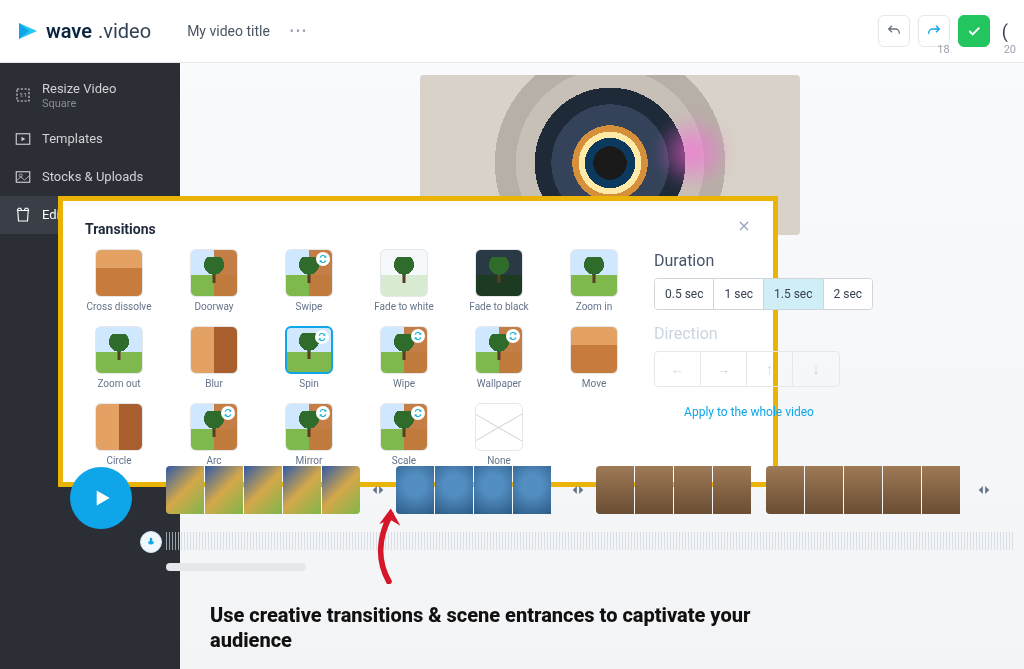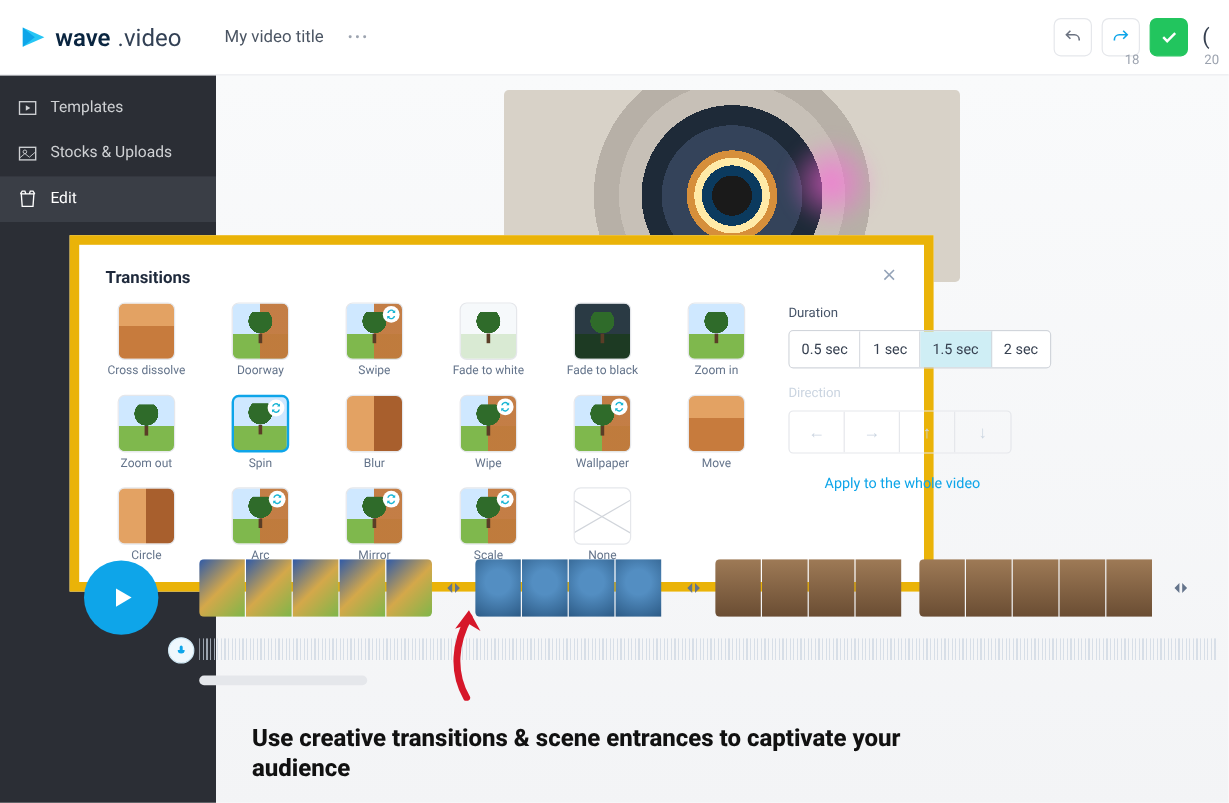--- a/index.html
+++ b/index.html
@@ -116,21 +116,21 @@
     background: radial-gradient(circle, rgba(255,100,220,.7), transparent 60%);
     filter: blur(6px);
   }
 
   
   .modal-wrap {
     position: absolute;
     left: 58px;
     top: 196px;
     width: 720px;
-    border: 8px solid #eab308;
+    border: 5px solid #eab308;
     padding: 2px;
     background: #fff;
   }
   .modal {
     background: #fff;
     padding: 18px 20px 14px;
     position: relative;
   }
   .modal-title {
     font-size: 14px;
@@ -241,21 +241,21 @@
   .thumb .badge svg { width: 10px; height: 10px; }
   .tlabel {
     font-size: 10px;
     color: #64748b;
     text-align: center;
     white-space: nowrap;
   }
 
   .right-col { flex: 1; padding-top: 2px; }
   .right-title {
-    font-size: 11px;
+    font-size: 16px;
     color: #475569;
     margin-bottom: 8px;
   }
   .dur-group {
     display: flex;
     border: 1px solid #d1d5db;
     border-radius: 4px;
     overflow: hidden;
     width: max-content;
   }
@@ -455,20 +455,32 @@
       <svg viewBox="0 0 24 24" width="16" height="16">
           <path fill="none" stroke="#fff" stroke-width="3" d="M5 12l5 5L20 7"></path>
         </svg>
     </div>
     <div style="font-size:18px;color:#374151;margin-left:4px">(</div>
   </div>
 </div>
 
 <div class="main">
   <div class="sidebar">
+    <div class="side-item">
+      <span class="icon">
+        <svg viewBox="0 0 24 24" width="18" height="18">
+            <rect x="4" y="4" width="16" height="16" fill="none" stroke="#cfd1d4" stroke-width="1.5" stroke-dasharray="3 2"></rect>
+            <text x="12" y="15" font-size="7" fill="#cfd1d4" text-anchor="middle">1:1</text>
+          </svg>
+      </span>
+      <span class="label">
+        <span>Resize Video</span>
+        <span class="sub">Square</span>
+      </span>
+    </div>
     <div class="side-item">
       <span class="icon">
         <svg viewBox="0 0 24 24" width="18" height="18">
             <rect x="3" y="5" width="18" height="14" fill="none" stroke="#cfd1d4" stroke-width="1.5"></rect>
             <path d="M10 9l5 3-5 3z" fill="#cfd1d4"></path>
           </svg>
       </span>
       <span class="label">Templates</span>
     </div>
     <div class="side-item">
@@ -552,33 +564,33 @@
             </div>
             <div class="tlabel">Zoom in</div>
           </div>
           <div class="tcell">
             <div class="thumb">
               <div class="tree"></div>
             </div>
             <div class="tlabel">Zoom out</div>
           </div>
           <div class="tcell">
+            <div class="thumb desert2"></div>
+            <div class="tlabel">Blur</div>
+          </div>
+          <div class="tcell">
             <div class="thumb selected">
               <div class="tree"></div>
               <div class="badge">
                 <svg viewBox="0 0 24 24">
                   <path fill="#19b5d4" d="M4 9a8 8 0 0114-4l2-2v6h-6l2-2a5 5 0 00-9 2zm16 6a8 8 0 01-14 4l-2 2v-6h6l-2 2a5 5 0 009-2z"></path>
                 </svg>
               </div>
             </div>
             <div class="tlabel">Spin</div>
-          </div>
-          <div class="tcell">
-            <div class="thumb desert2"></div>
-            <div class="tlabel">Blur</div>
           </div>
           <div class="tcell">
             <div class="thumb half">
               <div class="tree"></div>
               <div class="badge">
                 <svg viewBox="0 0 24 24">
                   <path fill="#19b5d4" d="M4 9a8 8 0 0114-4l2-2v6h-6l2-2a5 5 0 00-9 2zm16 6a8 8 0 01-14 4l-2 2v-6h6l-2 2a5 5 0 009-2z"></path>
                 </svg>
               </div>
             </div>

